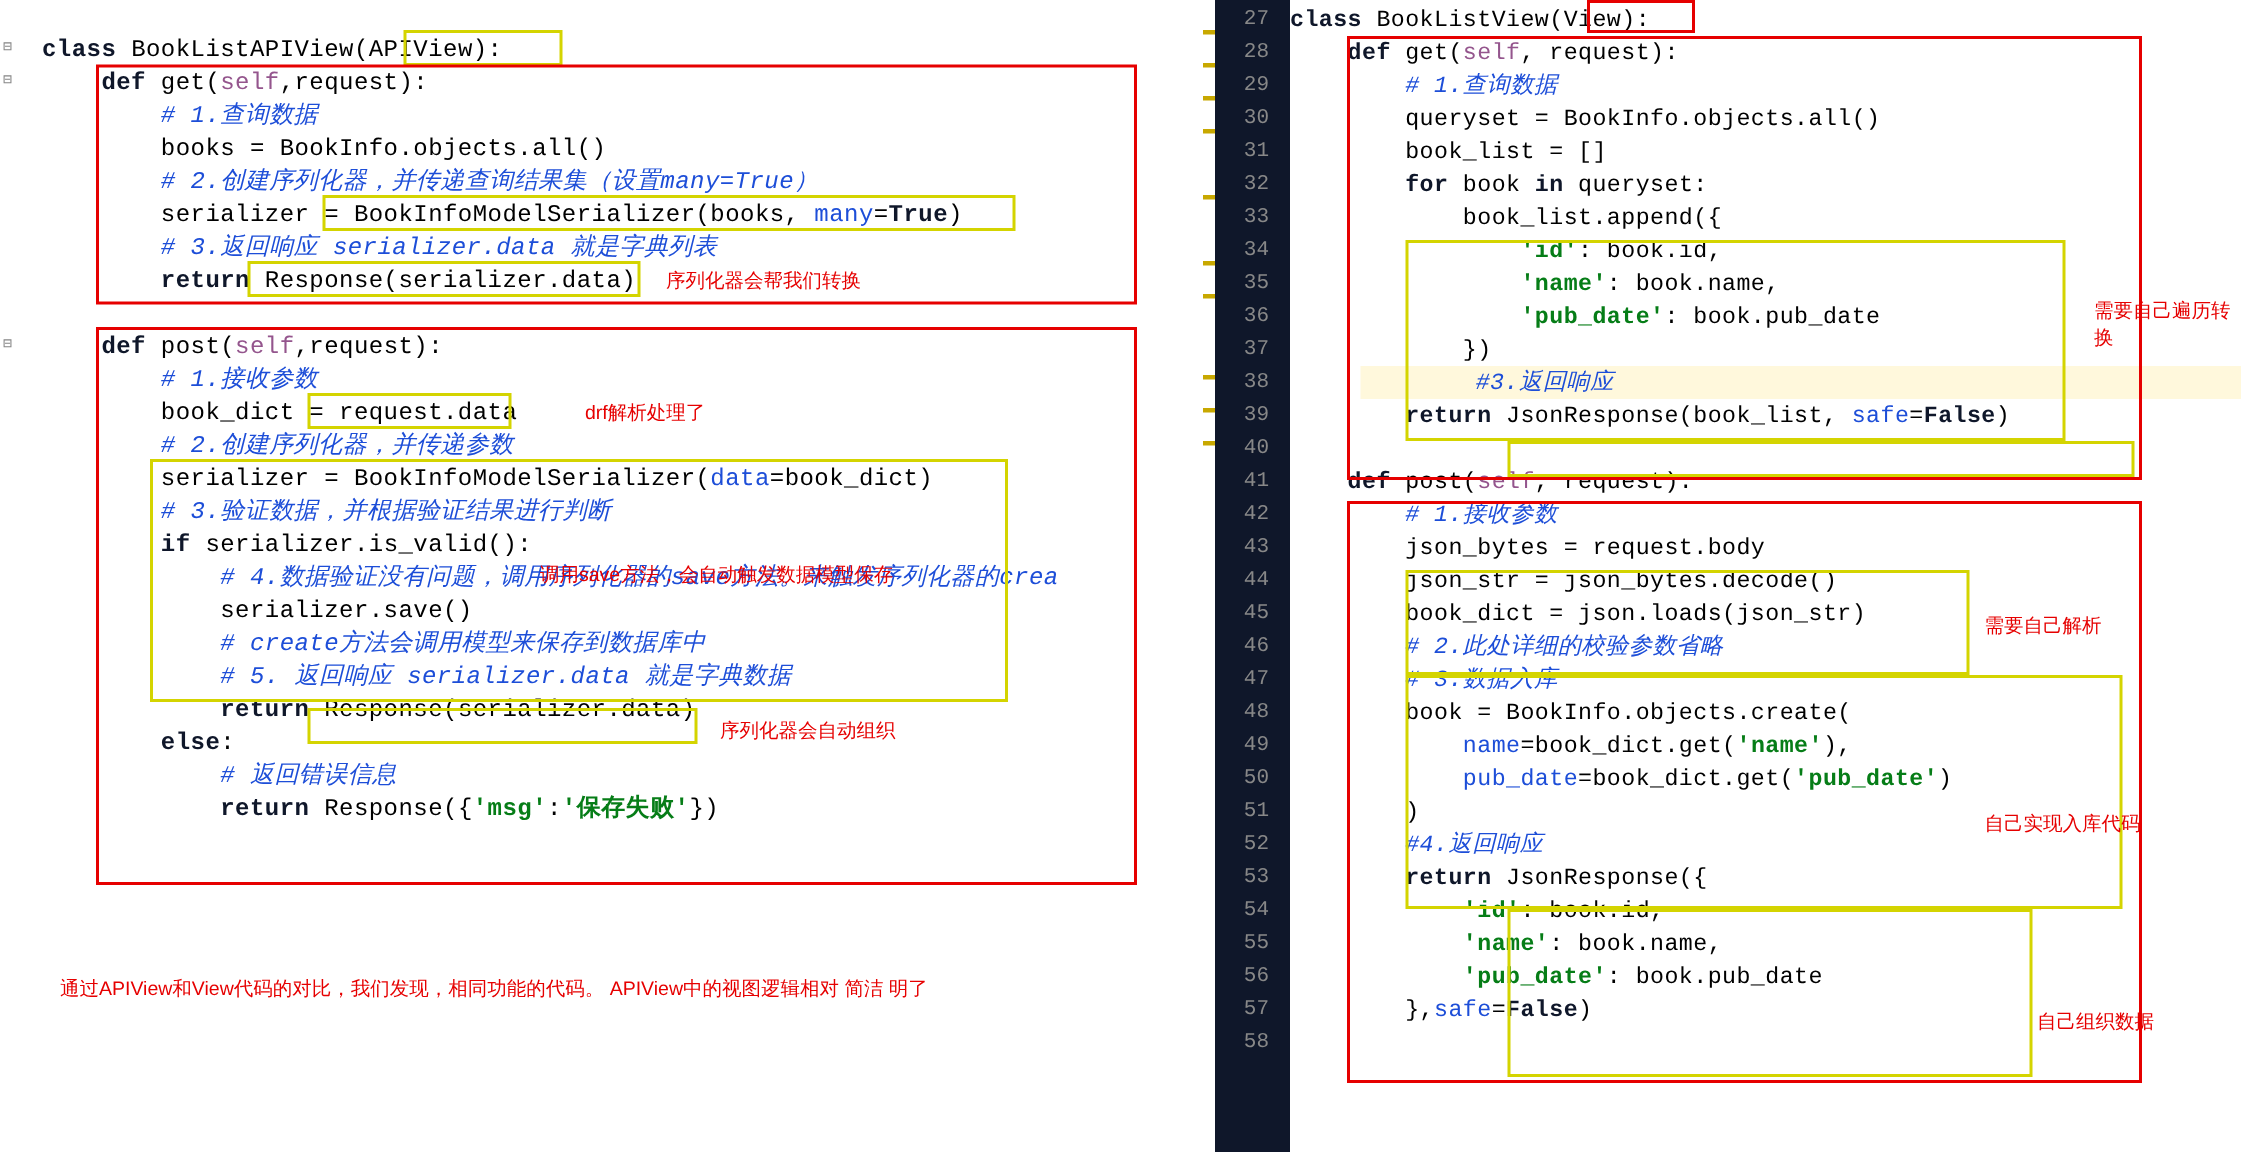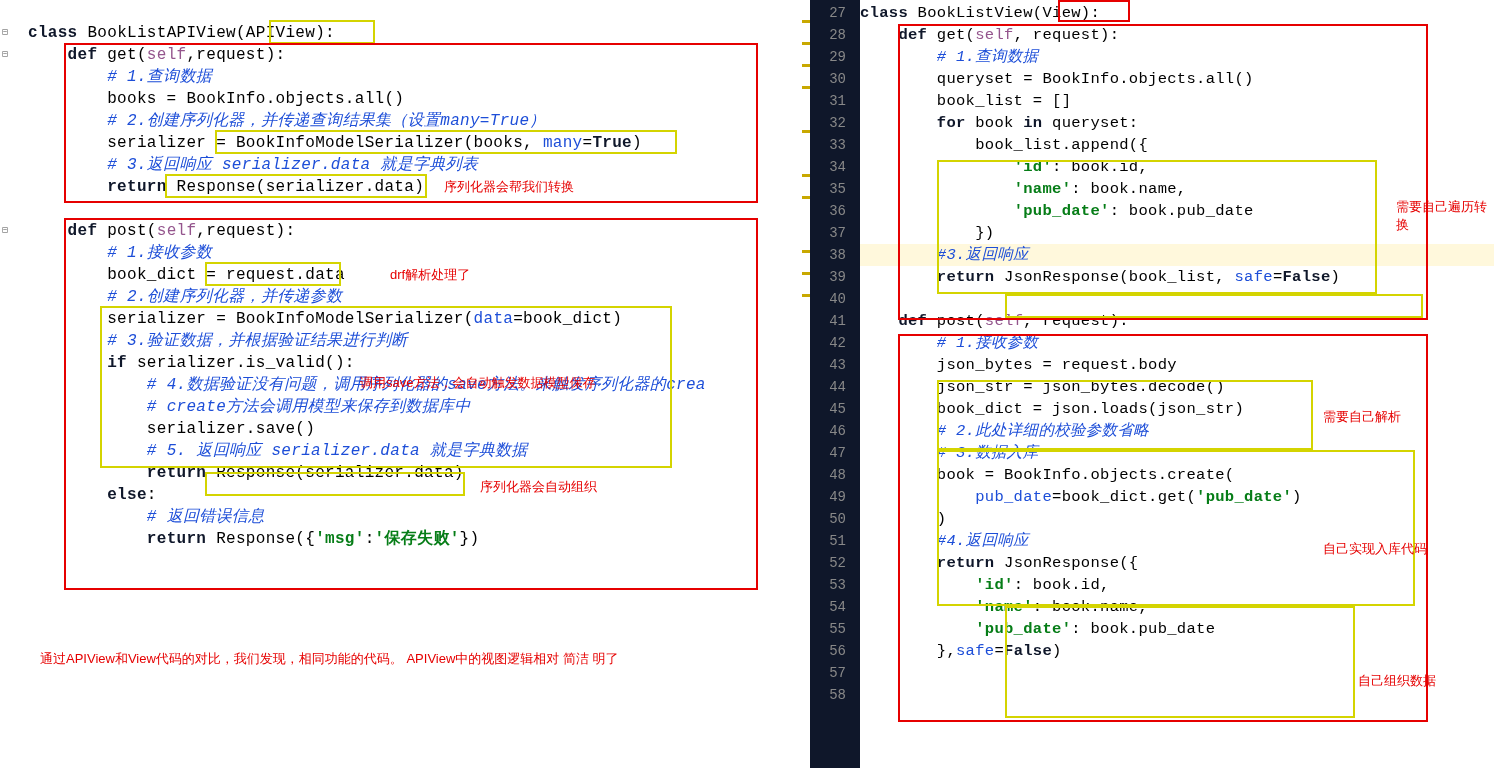--- a/index.html
+++ b/index.html
@@ -42,21 +42,21 @@
       height: 22px;
       line-height: 22px;
       font-size: 14px;
     }
     .code-area {
       flex: 1;
       padding-top: 2px;
       position: relative;
     }
     .code-line { height: 22px; line-height: 22px; white-space: pre; font-size: 15.5px; letter-spacing: 0.3px; }
-    .highlight-line { background: #fff8dc; }
+    .highlight-line { background: #fff8dc; margin-left: 47px; }
     .kw { color: #0f172a; font-weight: bold; }
     .self { color: #94558d; }
     .str { color: #067d17; font-weight: bold; }
     .cm { color: #1d4ed8; font-style: italic; }
     .param { color: #1d4ed8; }
     
     .red-box { position: absolute; border: 2px solid #e60000; }
     .yellow-box { position: absolute; border: 2px solid #d4d400; }
     .red-label { position: absolute; color: #e60000; font-size: 13px; font-family: 'Microsoft YaHei', sans-serif; }
     
@@ -90,22 +90,22 @@
       <div class="left-code-line"><span>        </span><span class="kw">return </span><span>Response(serializer.data)</span></div>
       <div class="left-code-line"><span></span></div>
       <div class="left-code-line"><span>    </span><span class="kw">def </span><span>post(</span><span class="self">self</span><span>,request):</span></div>
       <div class="left-code-line"><span>        </span><span class="cm"># </span><span class="cm">1.接收参数</span></div>
       <div class="left-code-line"><span>        book_dict = request.data</span></div>
       <div class="left-code-line"><span>        </span><span class="cm"># 2.创建序列化器，并传递参数</span></div>
       <div class="left-code-line"><span>        serializer = BookInfoModelSerializer(</span><span class="param">data</span><span>=book_dict)</span></div>
       <div class="left-code-line"><span>        </span><span class="cm"># 3.验证数据，并根据验证结果进行判断</span></div>
       <div class="left-code-line"><span>        </span><span class="kw">if </span><span>serializer.is_valid():</span></div>
       <div class="left-code-line"><span>            </span><span class="cm"># 4.数据验证没有问题，调用序列化器的save方法。来触发序列化器的crea</span></div>
+      <div class="left-code-line"><span>            serializer.save()</span></div>
       <div class="left-code-line"><span>            </span><span class="cm"># create方法会调用模型来保存到数据库中</span></div>
-      <div class="left-code-line"><span>            serializer.save()</span></div>
       <div class="left-code-line"><span>            </span><span class="cm"># 5. 返回响应 serializer.data 就是字典数据</span></div>
       <div class="left-code-line"><span>            </span><span class="kw">return </span><span>Response(serializer.data)</span></div>
       <div class="left-code-line"><span>        </span><span class="kw">else</span><span>:</span></div>
       <div class="left-code-line"><span>            </span><span class="cm"># 返回错误信息</span></div>
       <div class="left-code-line"><span>            </span><span class="kw">return </span><span>Response({</span><span class="str">'msg'</span><span>:</span><span class="str">'保存失败'</span><span>})</span></div>
     </div>
 
   <div class="yellow-box" style="top:20px; left:269px; width:106px; height:24px;"></div>
   <div class="yellow-box" style="top:130px; left:215px; width:462px; height:24px;"></div>
   <div class="yellow-box" style="top:174px; left:165px; width:262px; height:24px;"></div>
@@ -186,20 +186,21 @@
       <div class="code-line"><span>        </span><span class="kw">return </span><span>JsonResponse(book_list, </span><span class="param">safe</span><span>=</span><span class="kw">False</span><span>)</span></div>
       <div class="code-line"><span></span></div>
       <div class="code-line"><span>    </span><span class="kw">def </span><span>post(</span><span class="self">self</span><span>, request):</span></div>
       <div class="code-line"><span>        </span><span class="cm"># 1.接收参数</span></div>
       <div class="code-line"><span>        json_bytes = request.body</span></div>
       <div class="code-line"><span>        json_str = json_bytes.decode()</span></div>
       <div class="code-line"><span>        book_dict = json.loads(json_str)</span></div>
       <div class="code-line"><span>        </span><span class="cm"># 2.此处详细的校验参数省略</span></div>
       <div class="code-line"><span>        </span><span class="cm"># 3.数据入库</span></div>
       <div class="code-line"><span>        book = BookInfo.objects.create(</span></div>
+      <div class="code-line"><span>            </span><span class="param">name</span><span>=book_dict.get(</span><span class="str">'name'</span><span>),</span></div>
       <div class="code-line"><span>            </span><span class="param">pub_date</span><span>=book_dict.get(</span><span class="str">'pub_date'</span><span>)</span></div>
       <div class="code-line"><span>        )</span></div>
       <div class="code-line"><span>        </span><span class="cm">#4.返回响应</span></div>
       <div class="code-line"><span>        </span><span class="kw">return </span><span>JsonResponse({</span></div>
       <div class="code-line"><span>            </span><span class="str">'id'</span><span>: book.id,</span></div>
       <div class="code-line"><span>            </span><span class="str">'name'</span><span>: book.name,</span></div>
       <div class="code-line"><span>            </span><span class="str">'pub_date'</span><span>: book.pub_date</span></div>
       <div class="code-line"><span>        },</span><span class="param">safe</span><span>=</span><span class="kw">False</span><span>)</span></div>
     </div>
 

